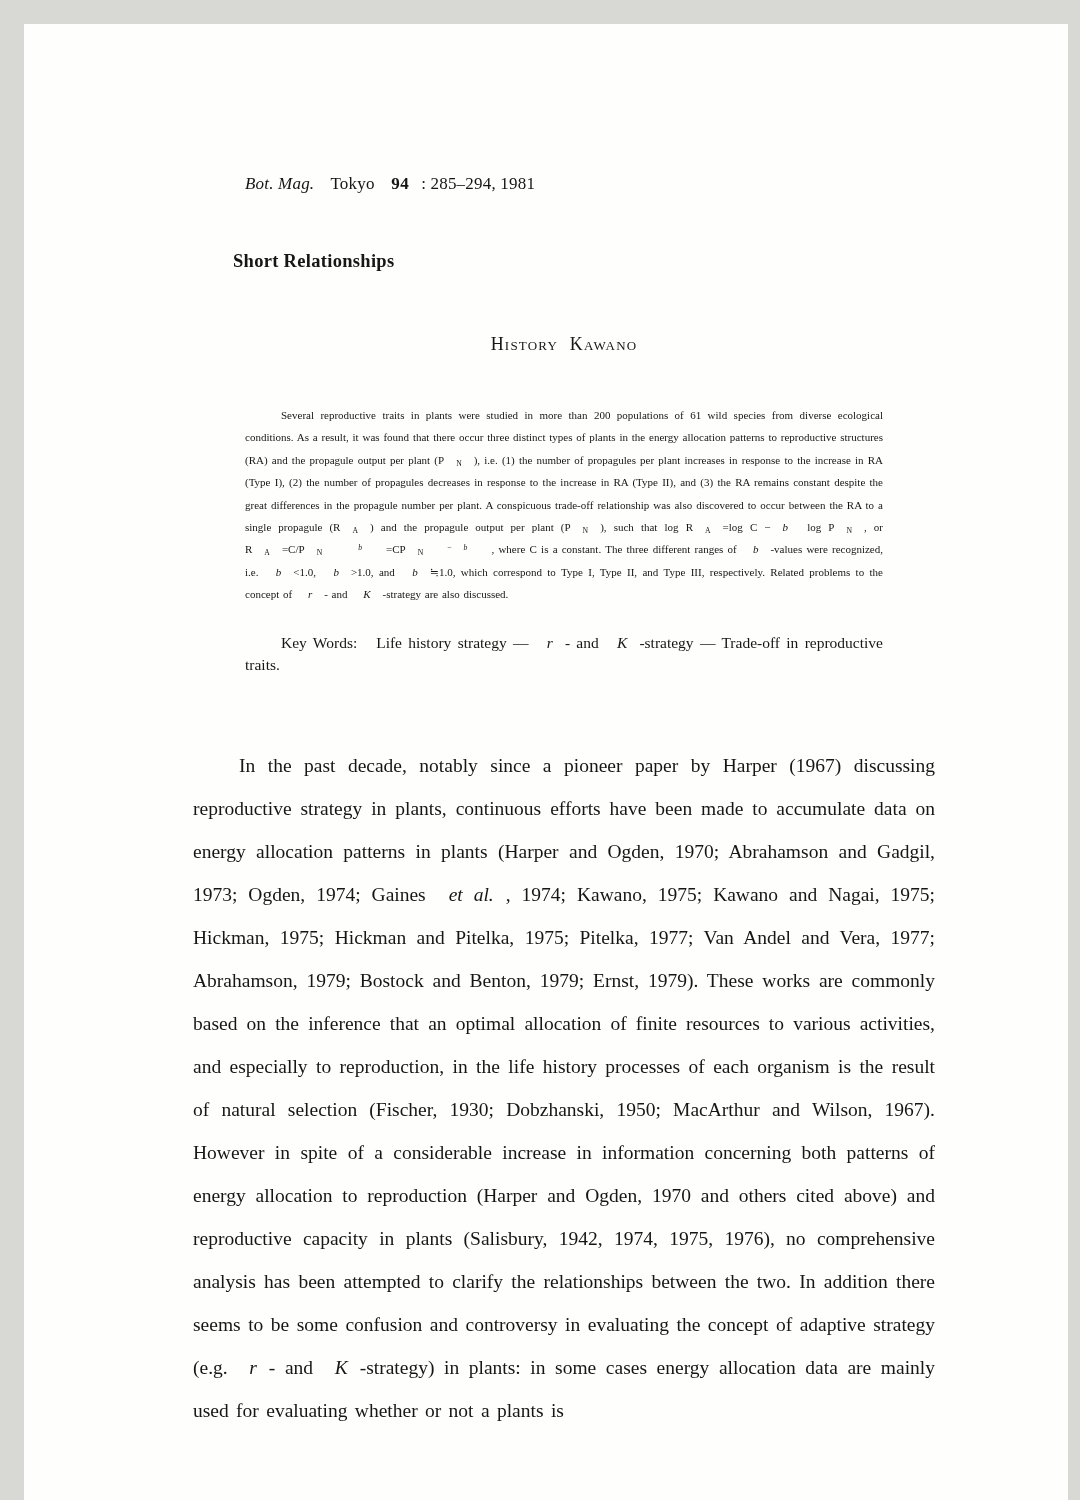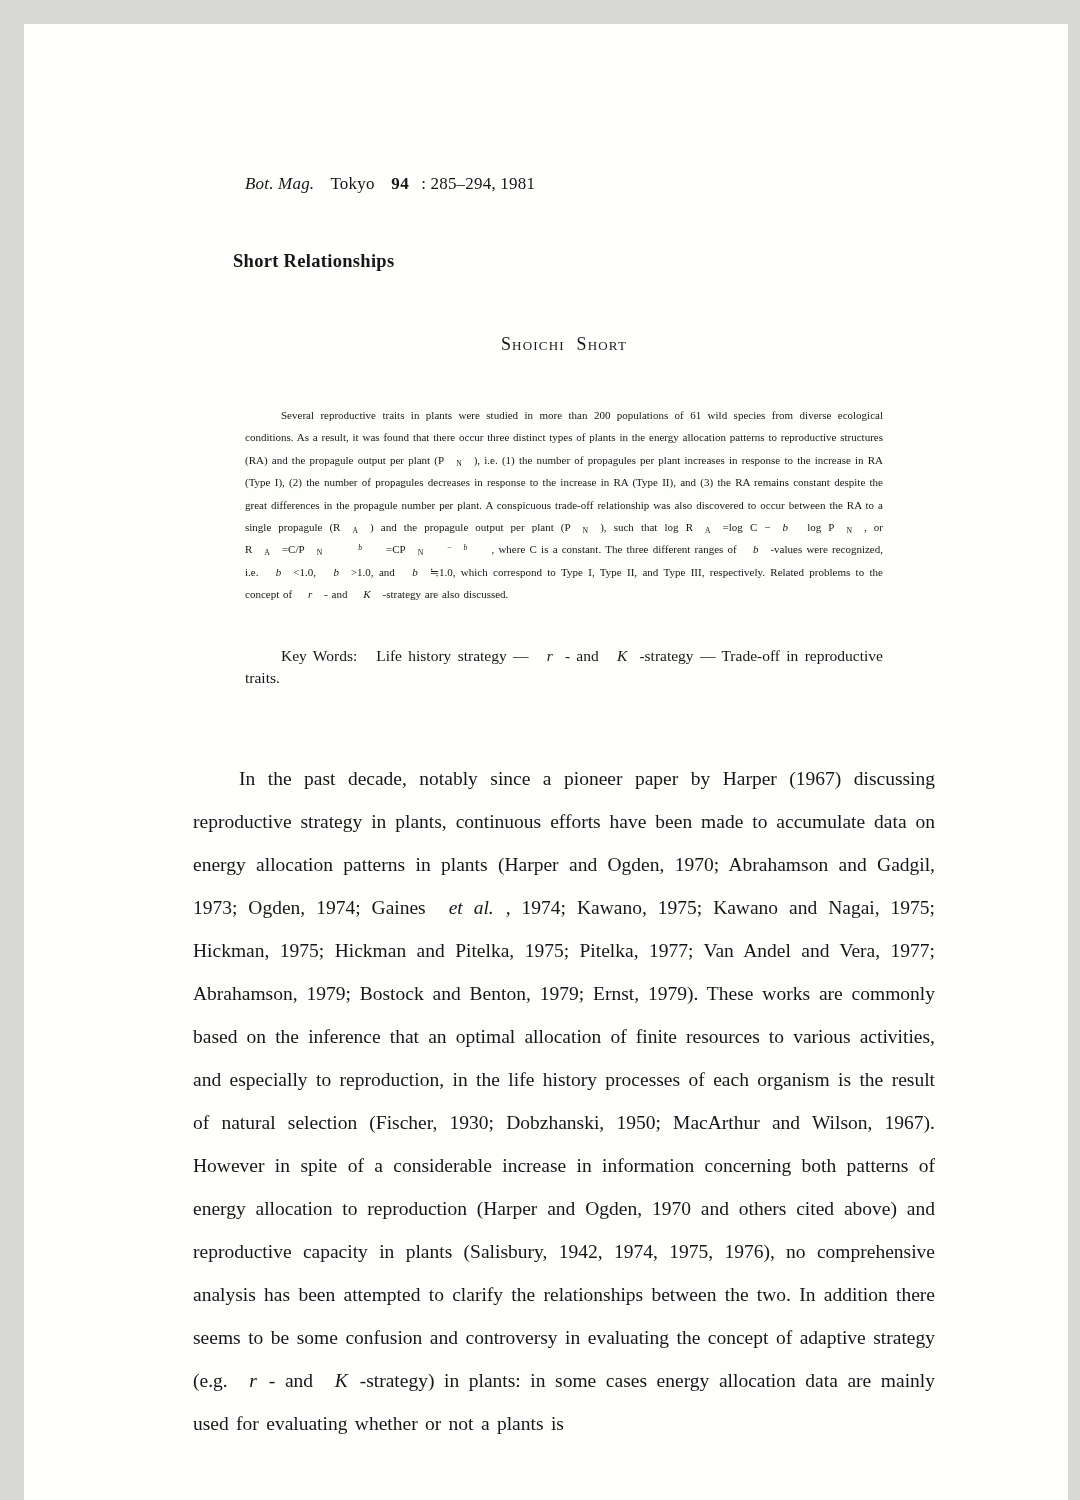--- a/index.html
+++ b/index.html
@@ -57,21 +57,21 @@
   }
   .abstract {
     margin: 0 52px;
     font-size: 11px;
     line-height: 22.4px;
     text-align: justify;
     text-indent: 36px;
     word-spacing: 1px;
   }
   .keywords {
-    margin: 15px 52px 0 52px;
+    margin: 2px 52px 0 52px;
     font-size: 15.5px;
     line-height: 22.4px;
     text-align: justify;
     text-indent: 36px;
     word-spacing: 2px;
   }
   .body-text {
     margin-top: 44px;
     font-size: 19.5px;
     line-height: 43px;
@@ -86,21 +86,21 @@
 <body>
 
 <div class="page">
   <div class="content">
 
     <div class="journal-line"><i>Bot. Mag.</i> Tokyo <b>94</b>: 285–294, 1981</div>
 
     <div class="section-label">Short Relationships</div>
 
 
-    <div class="author">Shoichi Short</div>
+    <div class="author">History Kawano</div>
 
 
     <p class="abstract">Several reproductive traits in plants were studied in more than 200 populations of 61 wild species from diverse ecological conditions.  As a result, it was found that there occur three distinct types of plants in the energy allocation patterns to reproductive structures (RA) and the propagule output per plant (P<sub>N</sub>), i.e. (1) the number of propagules per plant increases in response to the increase in RA (Type I), (2) the number of propagules decreases in response to the increase in RA (Type II), and (3) the RA remains constant despite the great differences in the propagule number per plant.  A conspicuous trade-off relationship was also discovered to occur between the RA to a single propagule (R<sub>A</sub>) and the propagule output per plant (P<sub>N</sub>), such that log R<sub>A</sub>=log C −<i>b</i> log P<sub>N</sub>, or R<sub>A</sub>=C/P<sub>N</sub><sup><i>b</i></sup>=CP<sub>N</sub><sup>−<i>b</i></sup>, where C is a constant.  The three different ranges of <i>b</i>-values were recognized, i.e. <i>b</i>&lt;1.0, <i>b</i>&gt;1.0, and <i>b</i>≒1.0, which correspond to Type I, Type II, and Type III, respectively.  Related problems to the concept of <i>r</i>- and <i>K</i>-strategy are also discussed.</p>
 
     <p class="keywords">Key Words:&nbsp;&nbsp; Life history strategy — <i>r</i>- and <i>K</i>-strategy — Trade-off in reproductive traits.</p>
 
     <p class="body-text">In the past decade, notably since a pioneer paper by Harper (1967) discussing reproductive strategy in plants, continuous efforts have been made to accumulate data on energy allocation patterns in plants (Harper and Ogden, 1970; Abrahamson and Gadgil, 1973; Ogden, 1974; Gaines <i>et al.</i>, 1974; Kawano, 1975; Kawano and Nagai, 1975; Hickman, 1975; Hickman and Pitelka, 1975; Pitelka, 1977; Van Andel and Vera, 1977; Abrahamson, 1979; Bostock and Benton, 1979; Ernst, 1979).  These works are commonly based on the inference that an optimal allocation of finite resources to various activities, and especially to reproduction, in the life history processes of each organism is the result of natural selection (Fischer, 1930; Dobzhanski, 1950; MacArthur and Wilson, 1967).  However in spite of a considerable increase in information concerning both patterns of energy allocation to reproduction (Harper and Ogden, 1970 and others cited above) and reproductive capacity in plants (Salisbury, 1942, 1974, 1975, 1976), no comprehensive analysis has been attempted to clarify the relationships between the two.  In addition there seems to be some confusion and controversy in evaluating the concept of adaptive strategy (e.g. <i>r</i>- and <i>K</i>-strategy) in plants: in some cases energy allocation data are mainly used for evaluating whether or not a plants is</p>
 
   </div>
 </div>

